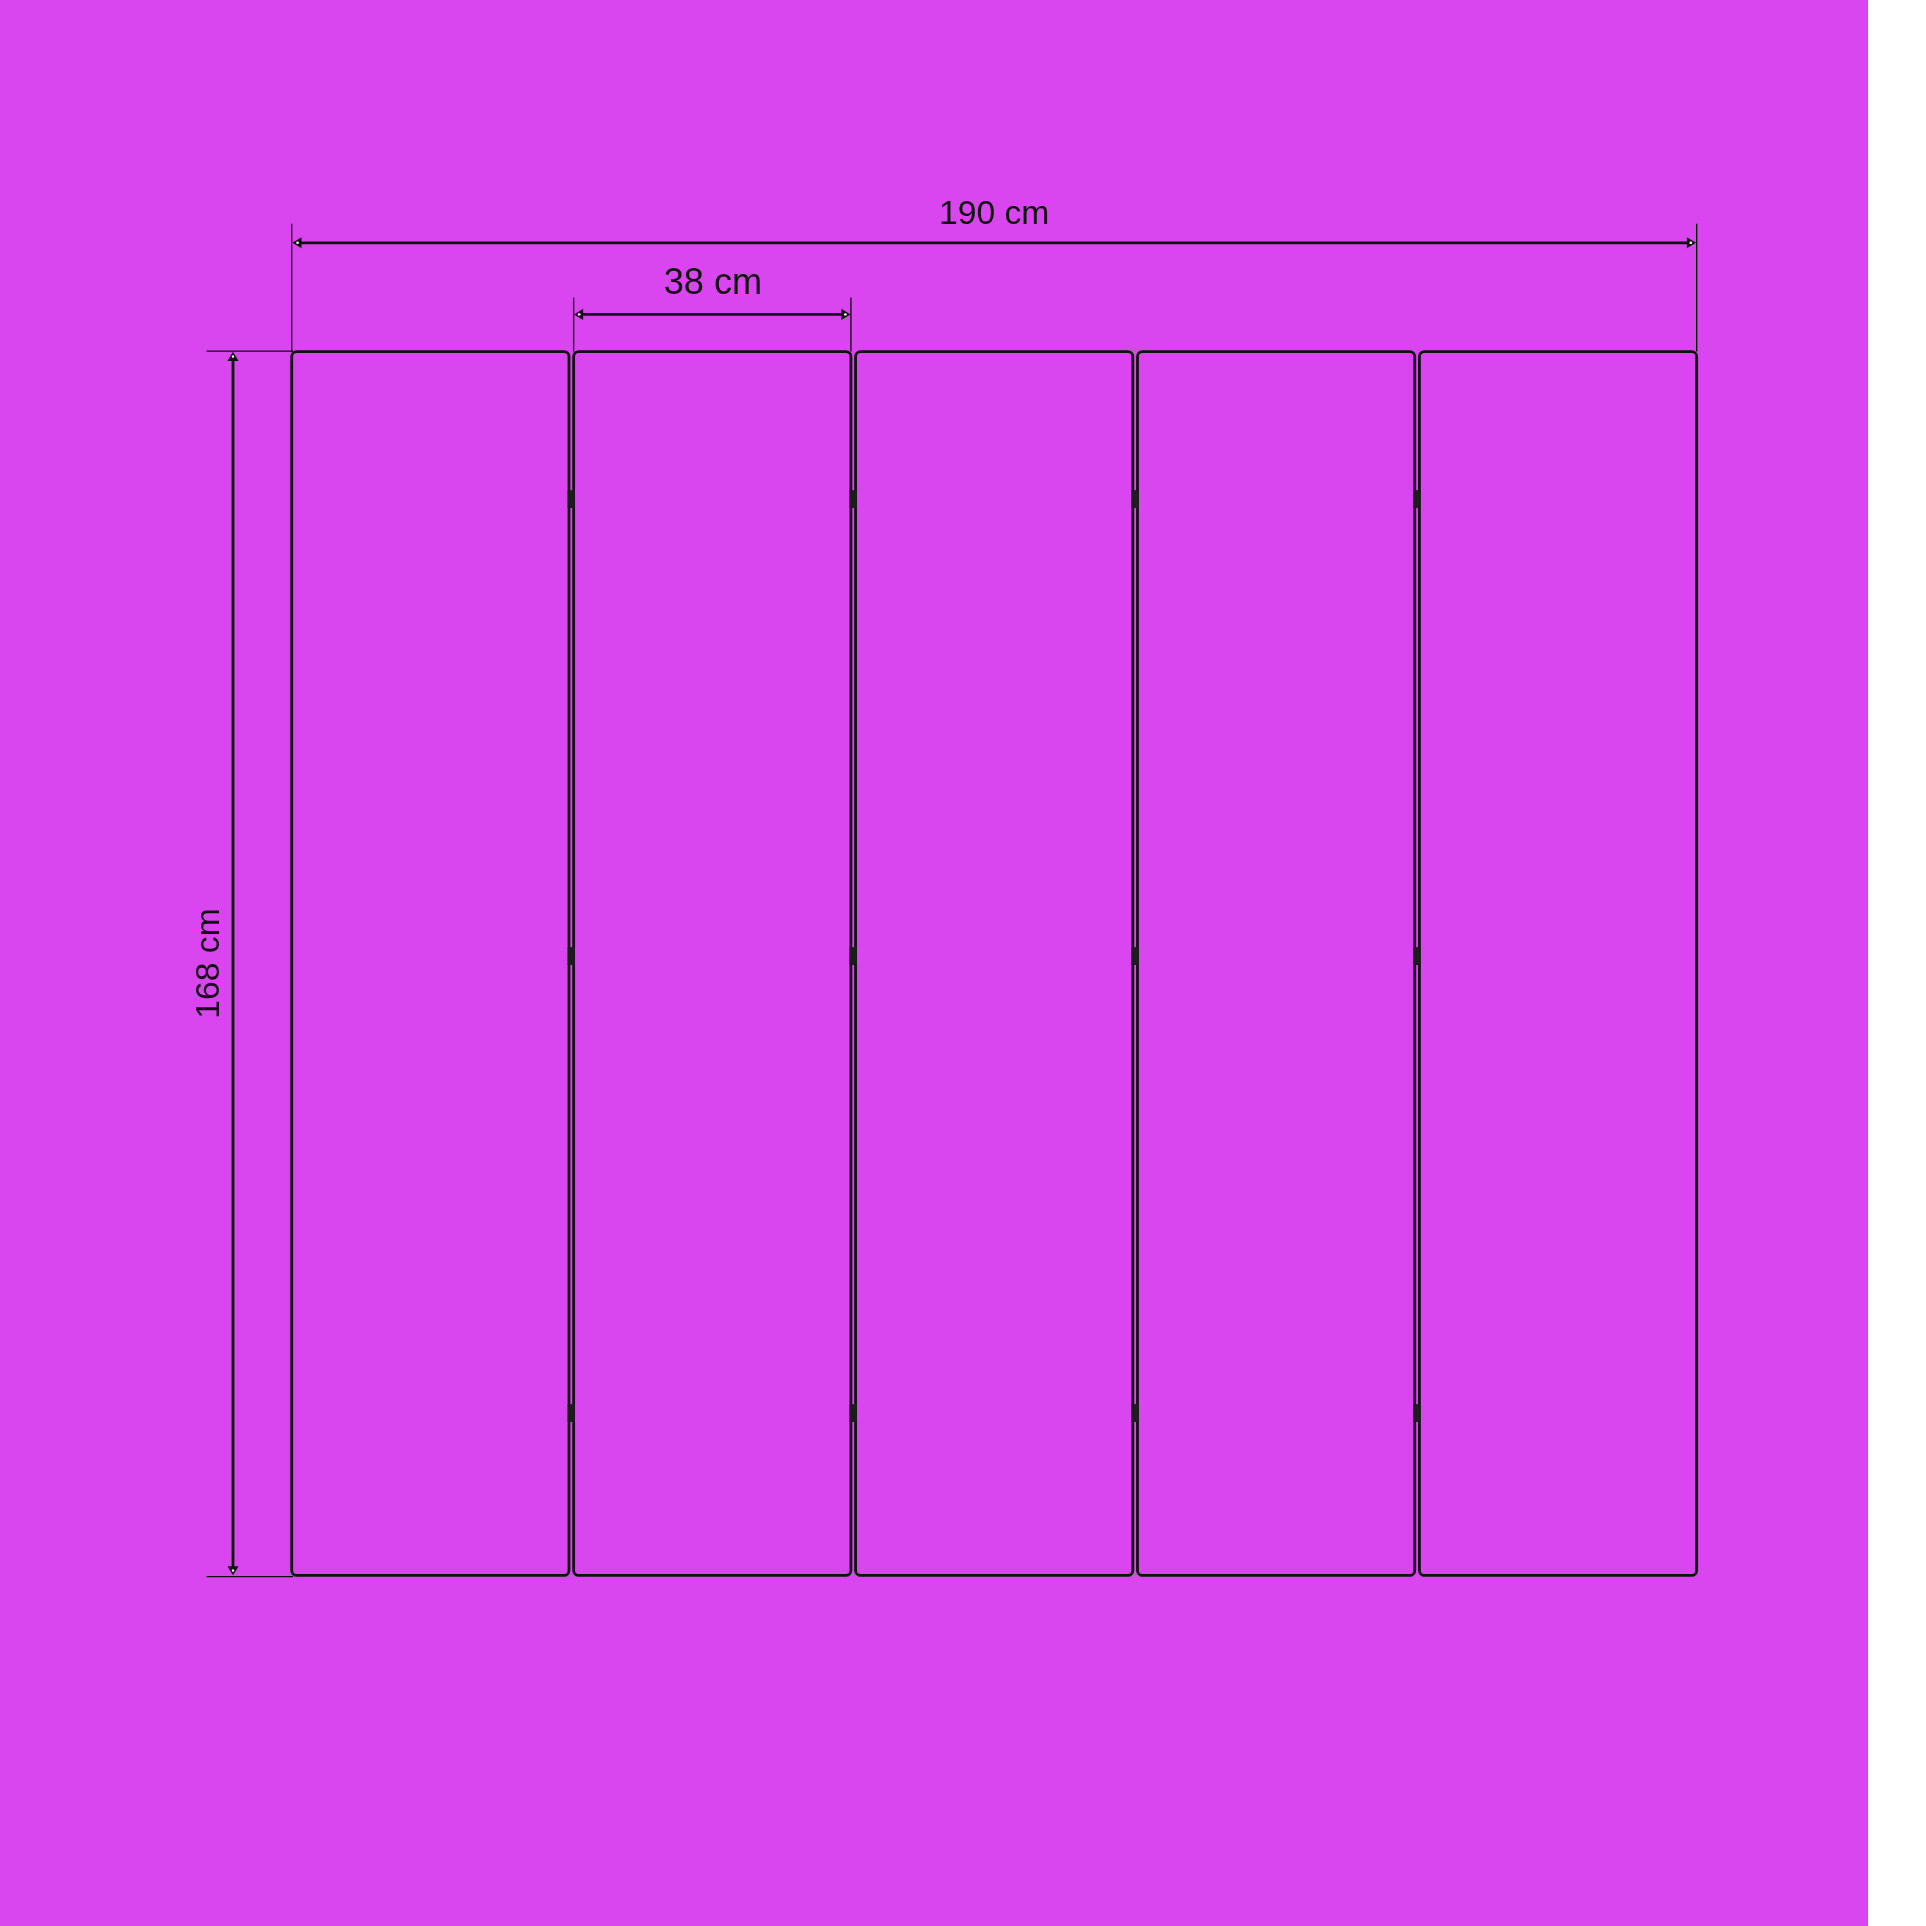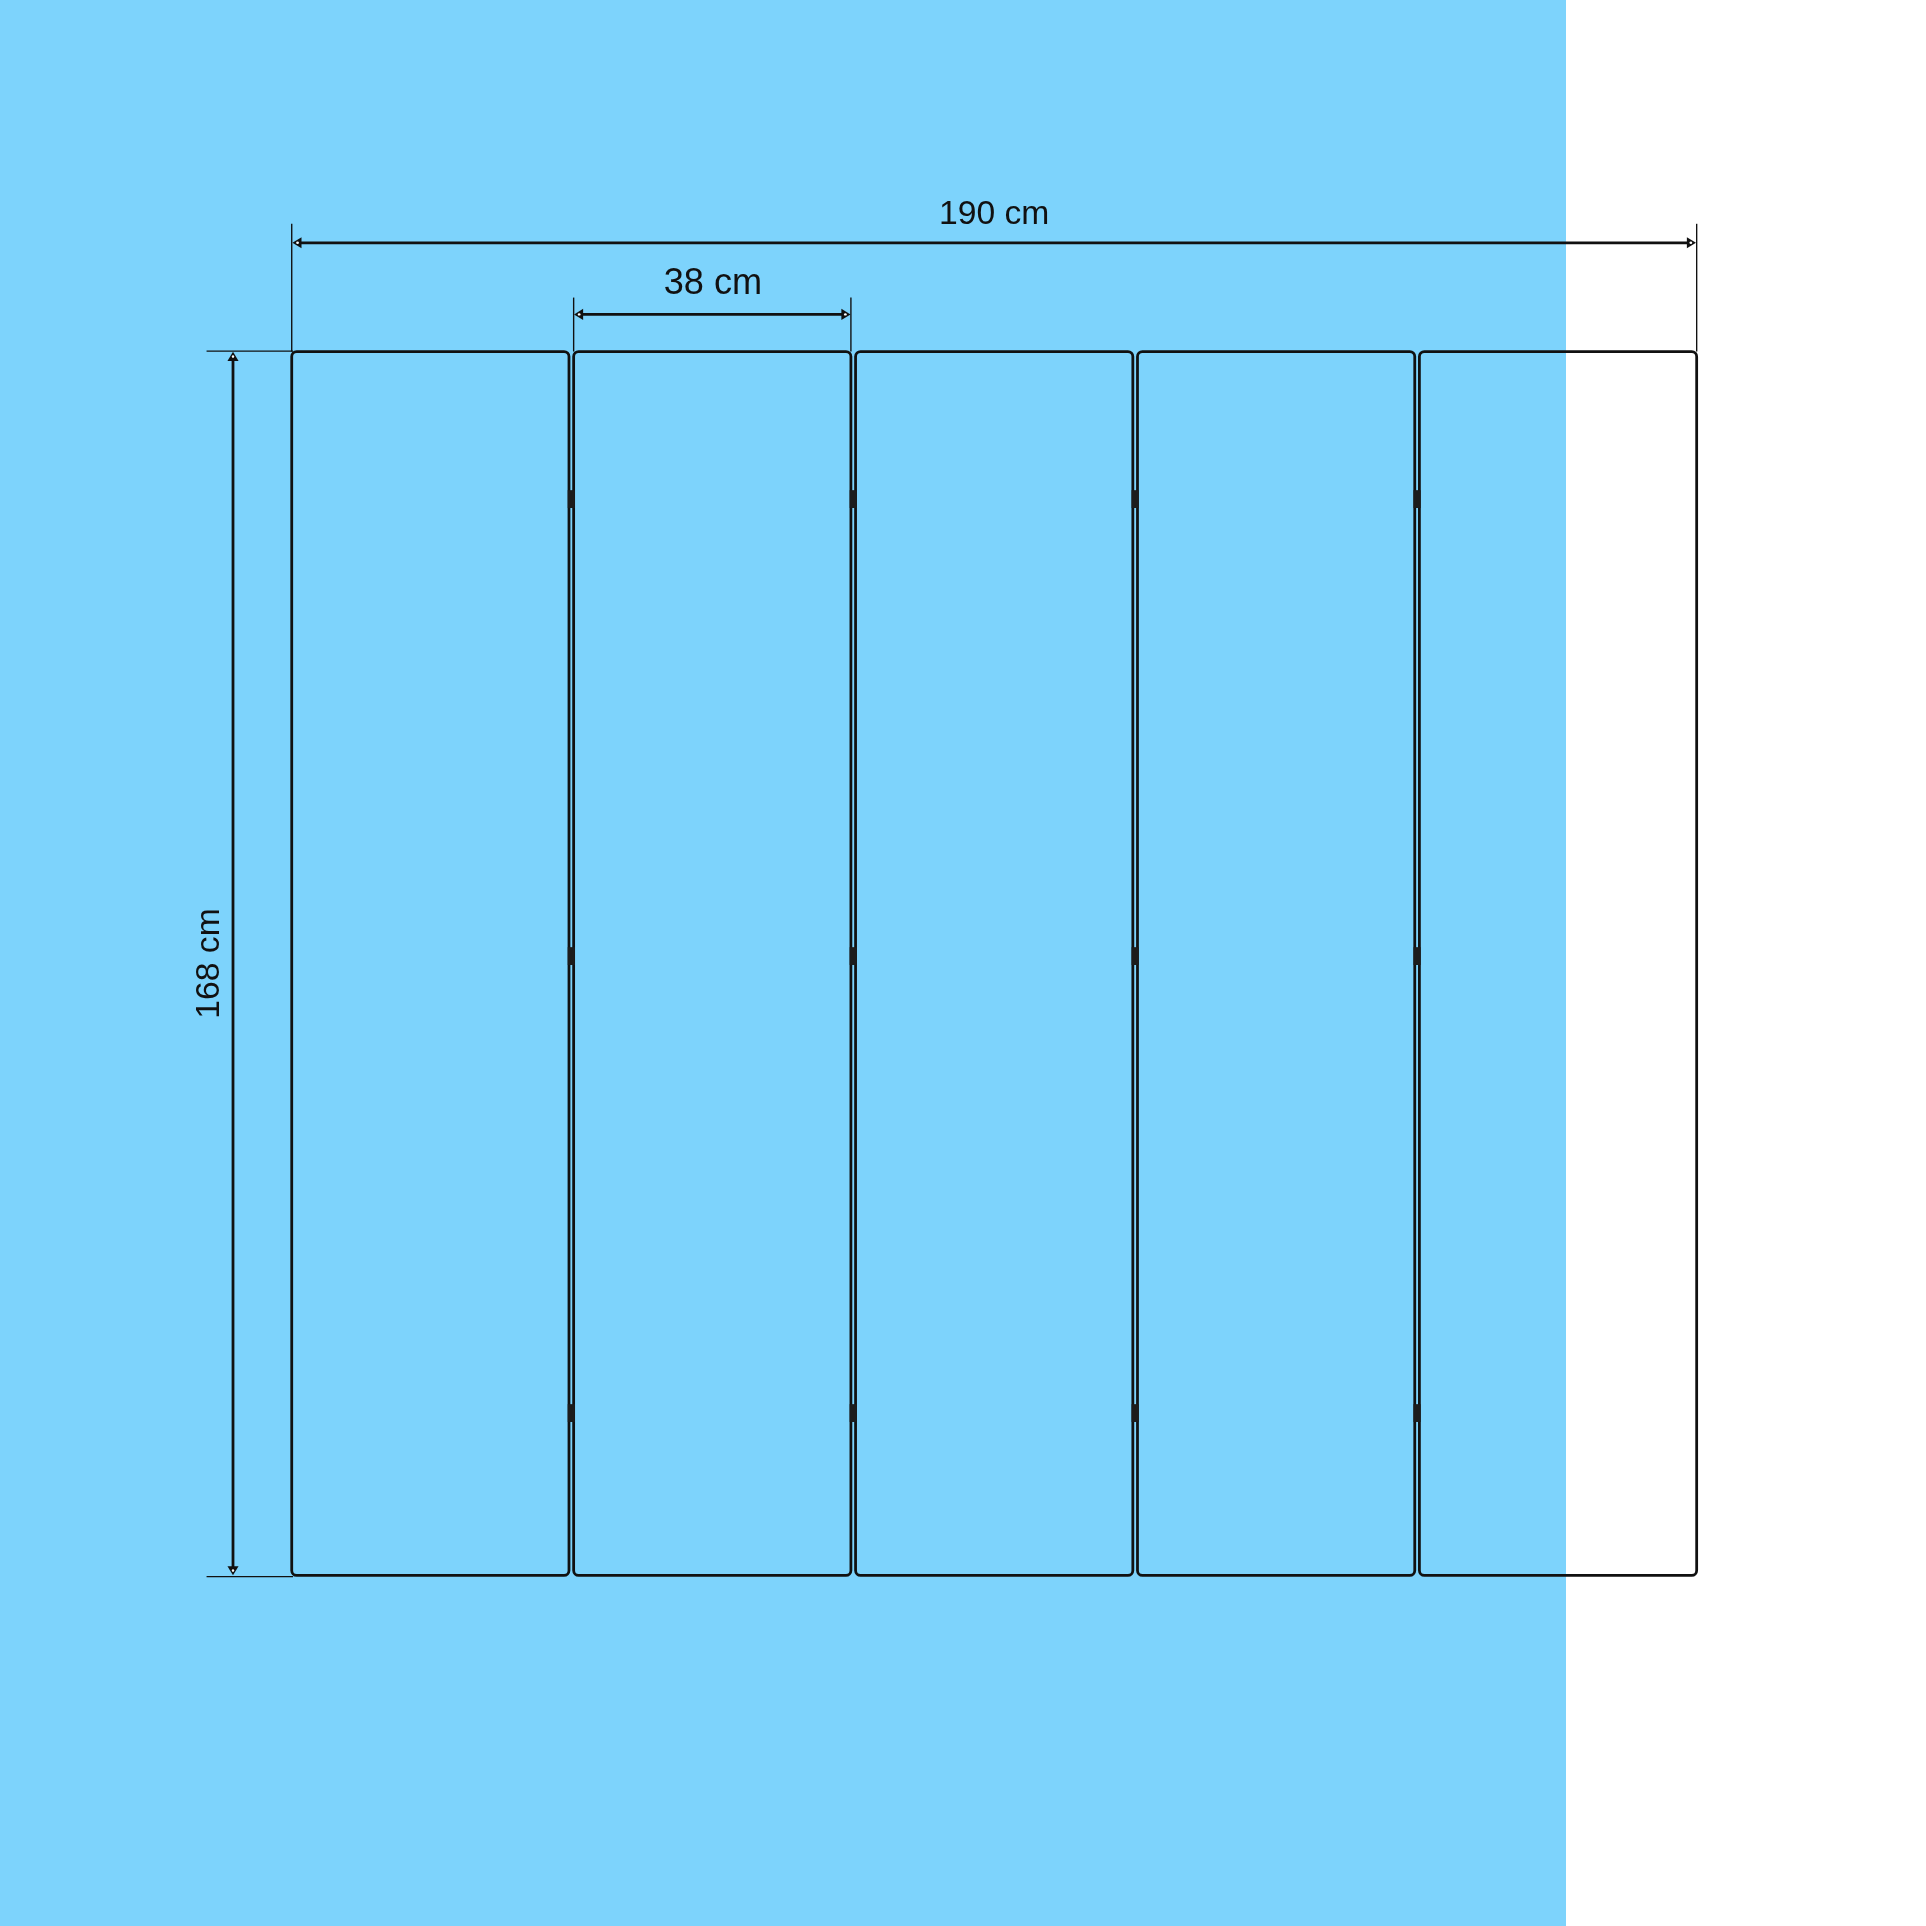--- a/index.html
+++ b/index.html
@@ -1,16 +1,16 @@
 <!DOCTYPE html>
 <html><head>
 <meta charset="utf-8">
 <style>
   html,body{margin:0;padding:0;background:#ffffff;}
-  #stage{width:1566px;height:1927px;position:relative;background:#7dd3fc;}
+  #stage{width:1868px;height:1927px;position:relative;background:#d946ef;}
   svg{display:block;}
   text{font-family:"Liberation Sans", sans-serif; fill:#111111;}
 </style>
 </head>
 <body>
 
 <div id="stage">
 <svg width="1927" height="1927" viewBox="0 0 1946 1946">
 
   <rect x="294.6" y="355" width="280" height="1236" rx="5" fill="none" stroke="#111" stroke-width="2.8"></rect>

